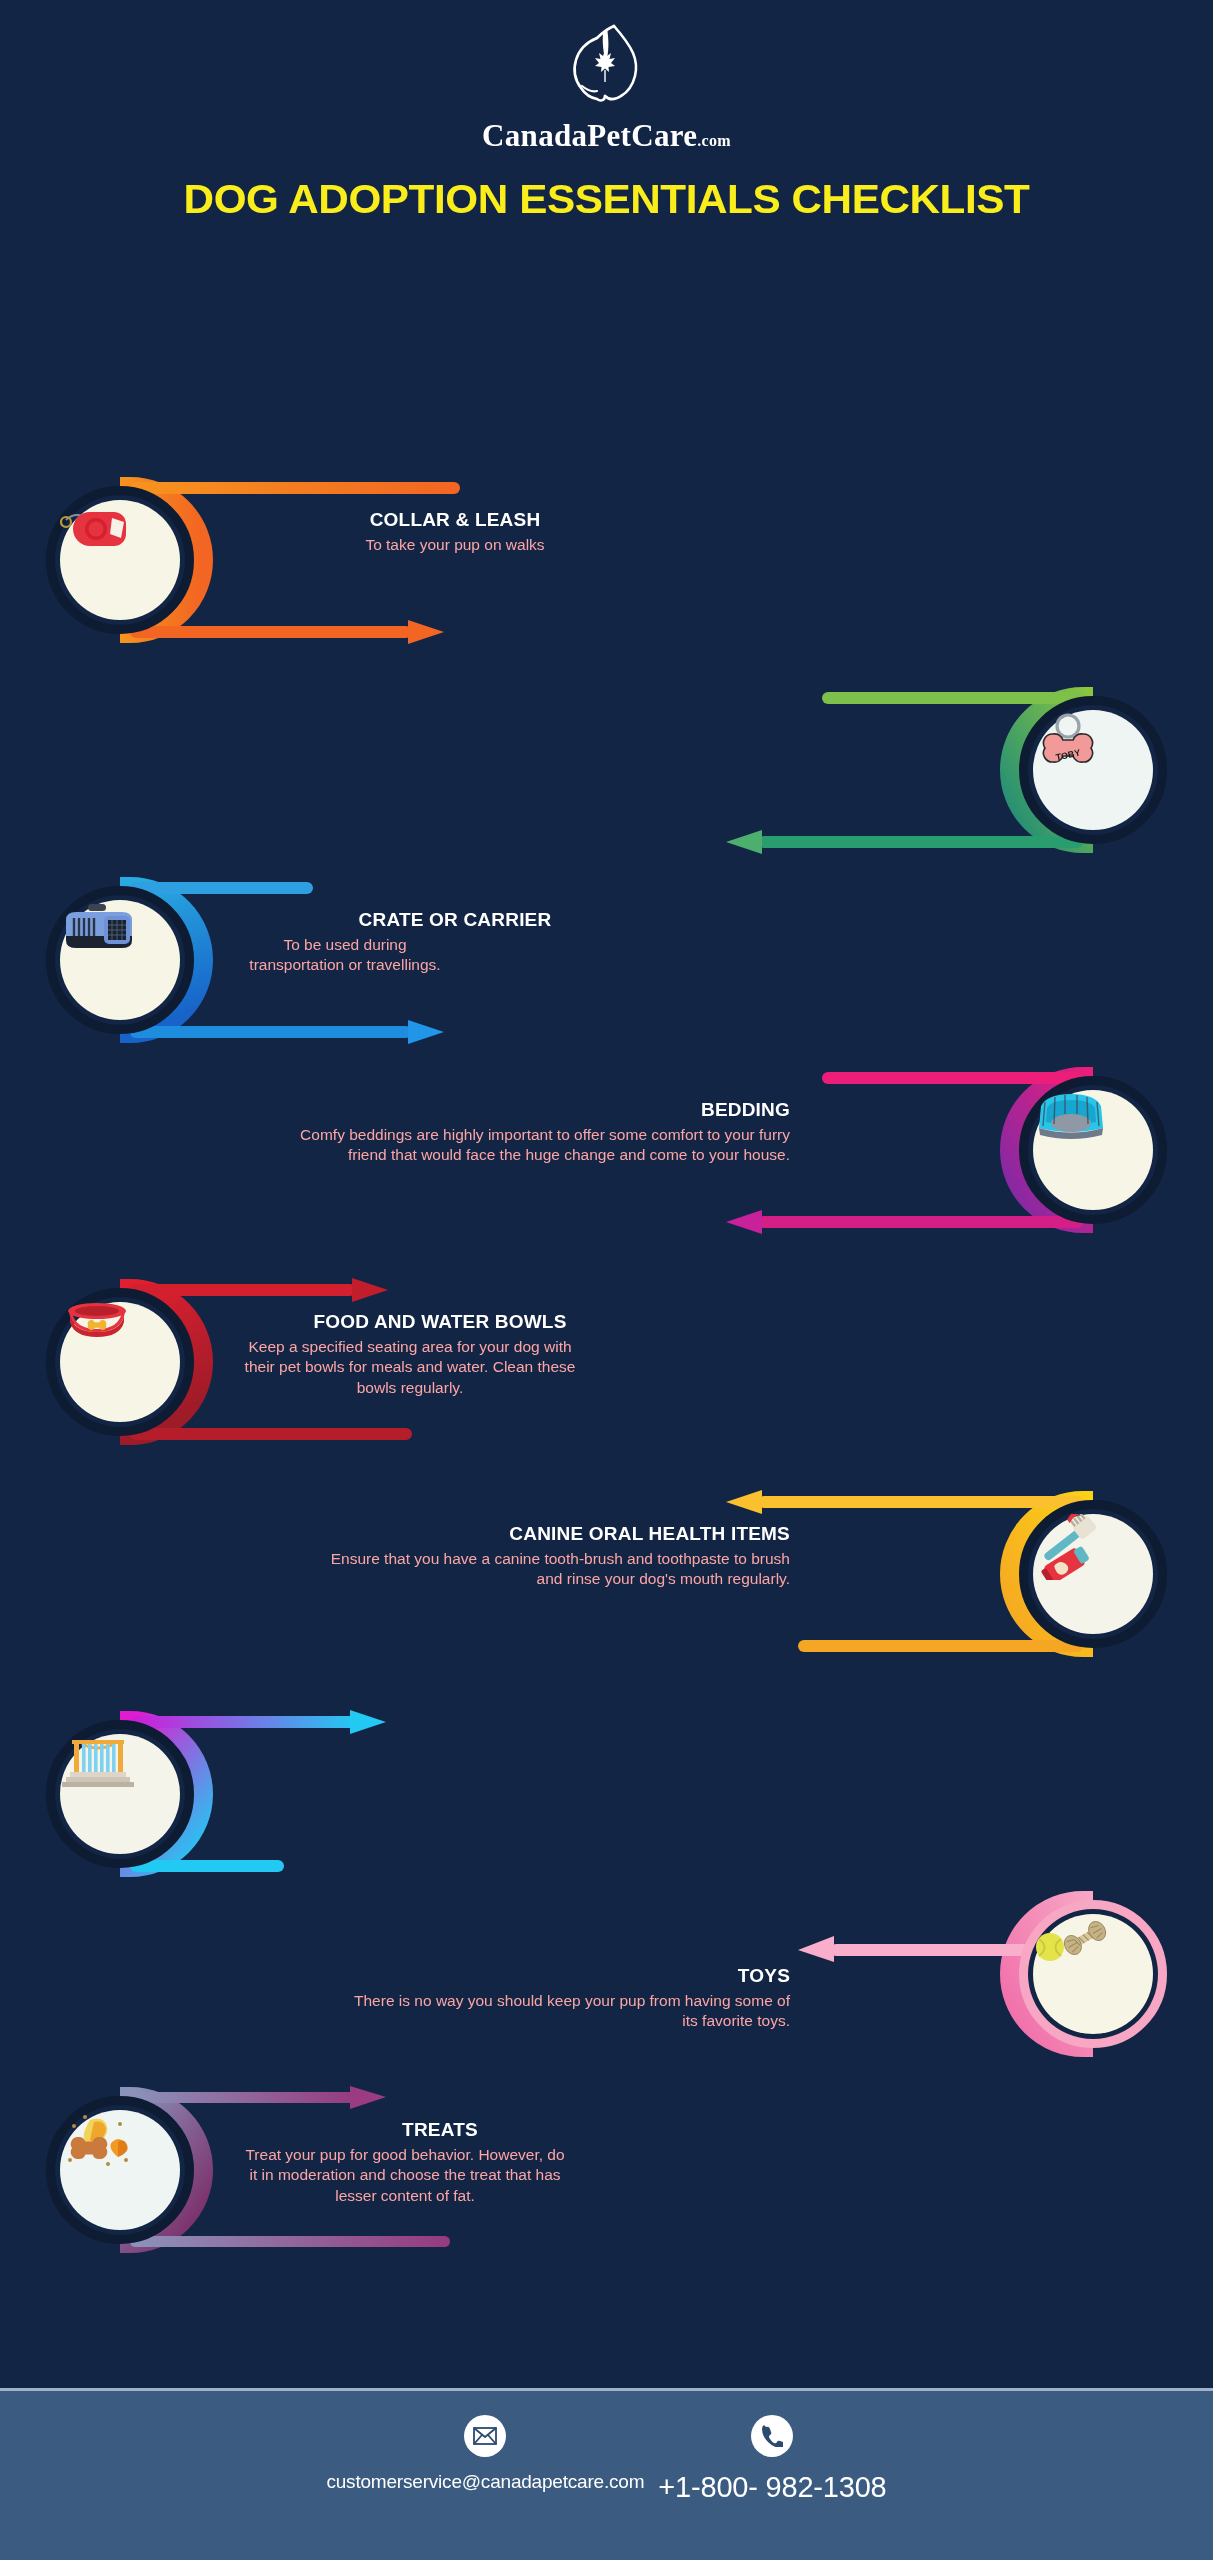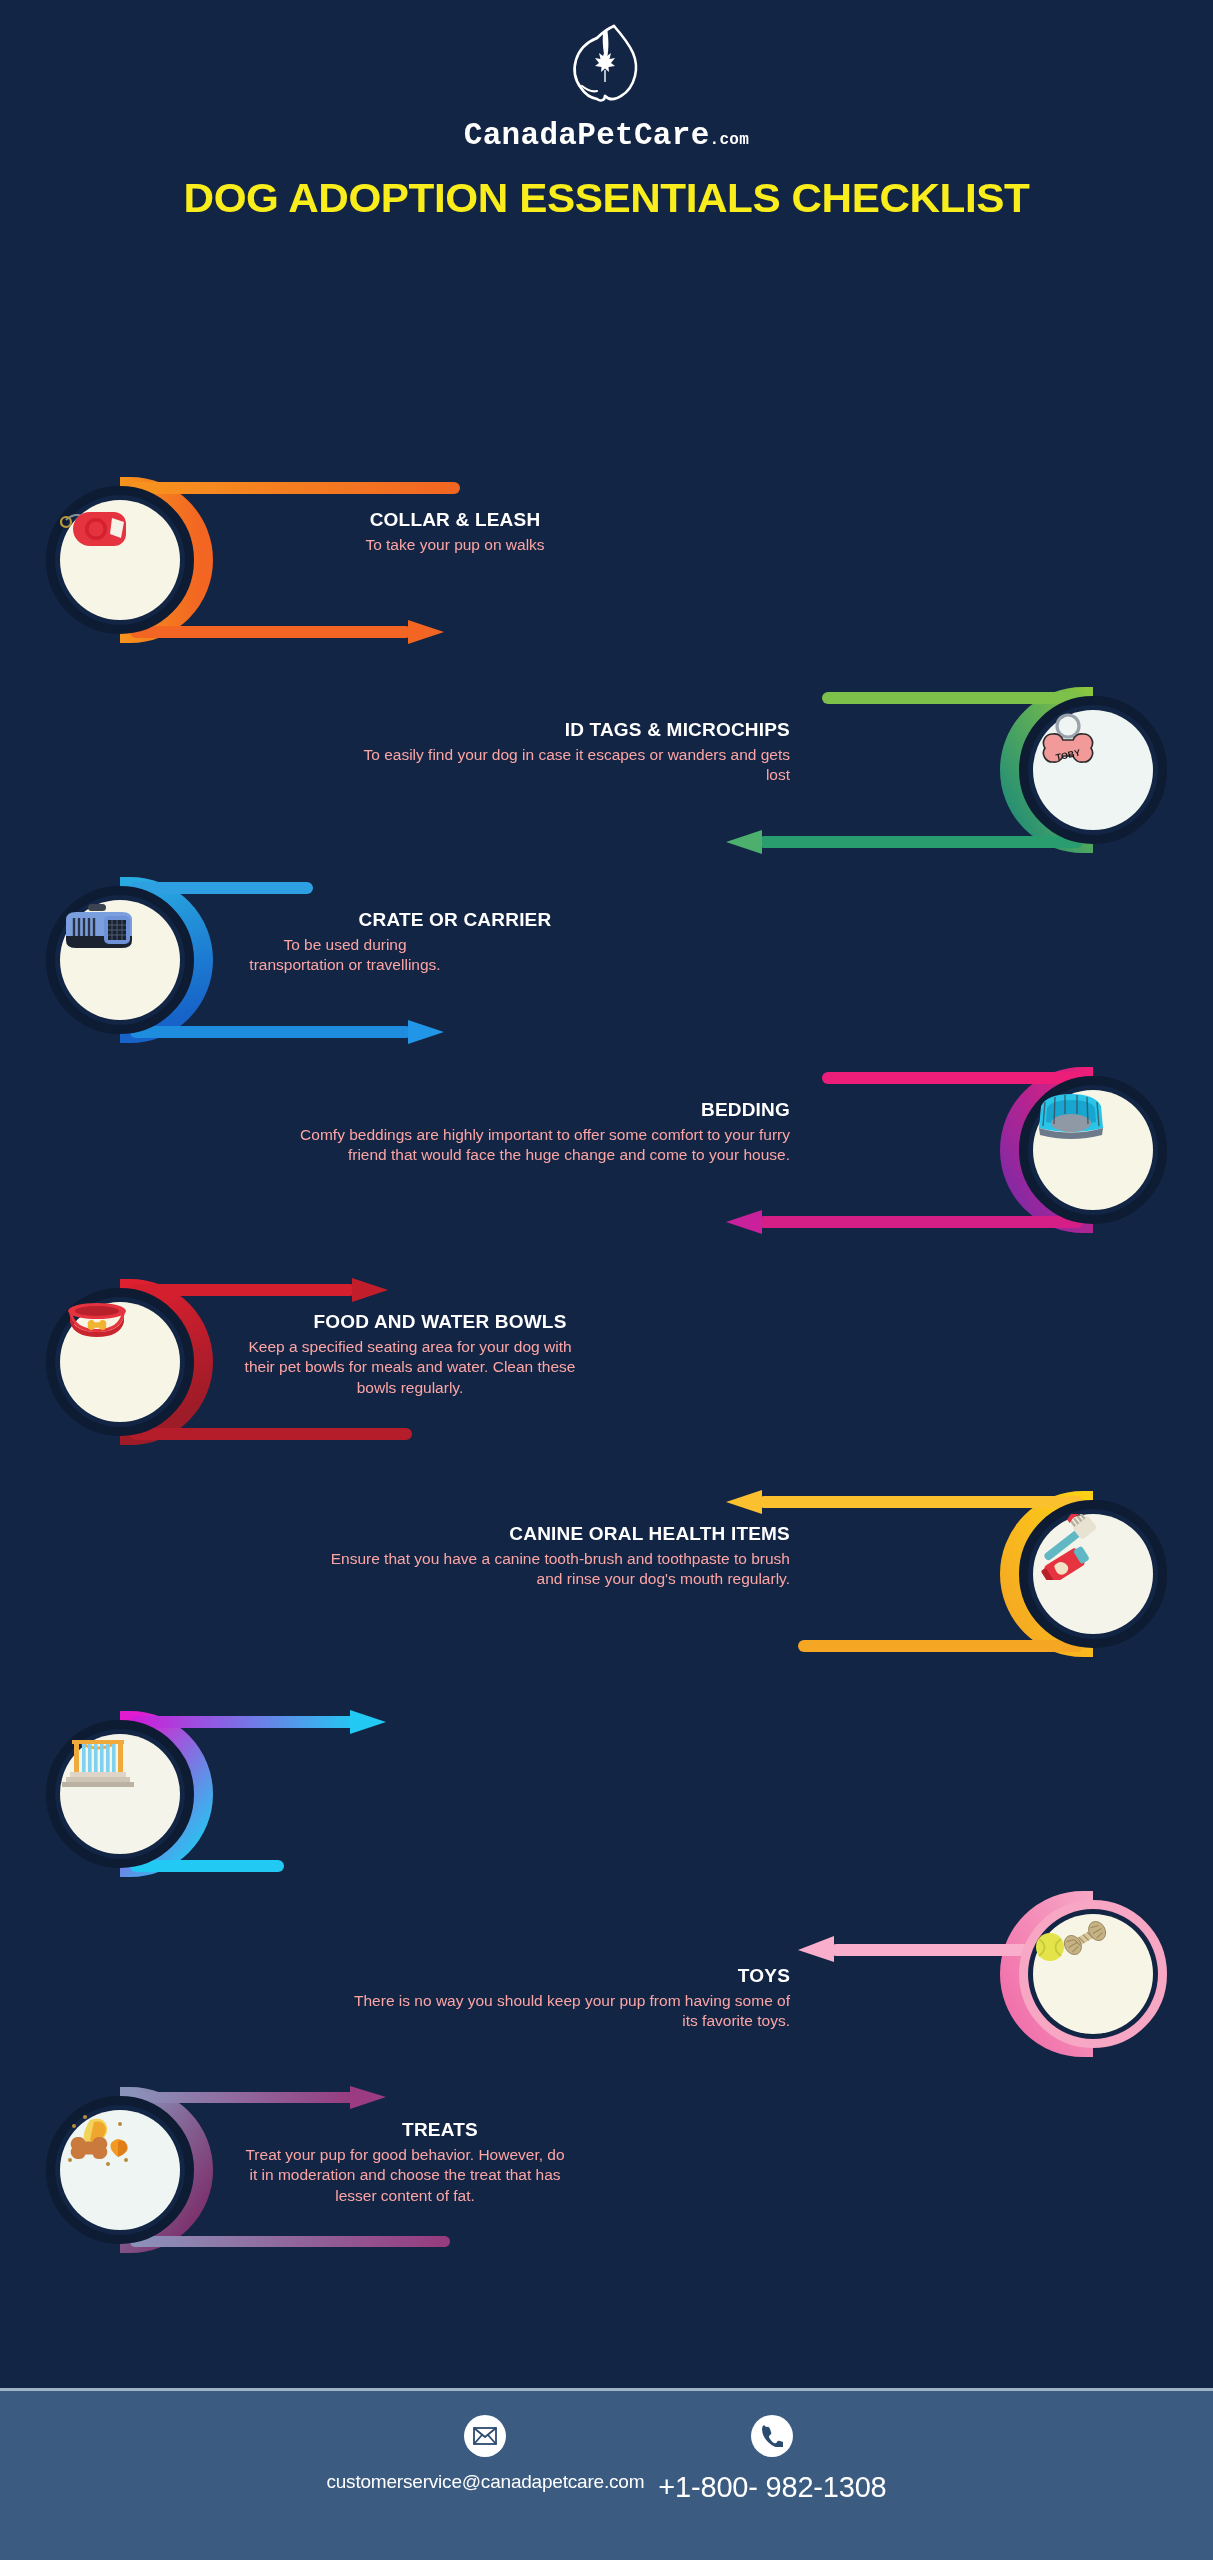--- a/index.html
+++ b/index.html
@@ -13,21 +13,21 @@
   }
   .page { position:absolute; inset:0; background:#132544; }
 
   
   .header { position:absolute; top:0; left:0; width:1213px; text-align:center; }
   .logo-wrap { padding-top:22px; display:flex; justify-content:center; }
   .logo-svg { display:block; }
   .brand {
     margin-top:4px;
     color:#ffffff;
-    font-family:Liberation Mono, monospace;
+    font-family:Liberation Serif, serif;
     font-weight:bold;
     font-size:31px;
     letter-spacing:.3px;
   }
   .brand .tld { font-size:16px; }
   .main-title {
     margin-top:22px;
     color:#faed1c;
     font-size:41px;
     font-weight:bold;
@@ -169,24 +169,20 @@
       <svg width="180" height="180">
         <circle cx="90" cy="90" r="67" fill="none" stroke="#0d1b33" stroke-width="14"></circle>
       </svg>
       <div class="disc coolwhite">
         <svg width="70" height="62" viewBox="0 0 70 62">
           <circle cx="35" cy="16" r="11" fill="none" stroke="#9aa3ab" stroke-width="3.2"></circle>
           <path d="M12 38 a9 9 0 0 1 8 -14 a9 9 0 0 1 10 6 h10 a9 9 0 0 1 10 -6 a9 9 0 0 1 8 14 a9 9 0 0 1 -8 14 a9 9 0 0 1 -10 -6 h-10 a9 9 0 0 1 -10 6 a9 9 0 0 1 -8 -14 z" fill="#f29a9a" stroke="#2b2b2b" stroke-width="1.6"></path>
           <text x="35" y="48" font-family="Liberation Sans, sans-serif" font-size="9" font-weight="bold" fill="#1a1a1a" text-anchor="middle" transform="rotate(-12 35 45)">TOBY</text>
         </svg>
       </div>
-    </div>
-    <div class="text right" style="left:350px; width:440px;">
-      <div class="item-title">ID TAGS &amp; MICROCHIPS</div>
-      <div class="item-desc">To easily find your dog in case it escapes or wanders and gets lost</div>
     </div>
   </div>
 
   <div class="item" style="top:870px;">
     <svg class="conn" width="1213" height="200">
       <defs>
           <linearGradient id="g3" x1="0" y1="0" x2="0.2" y2="1">
         <stop offset="0%" stop-color="#29abe2"></stop>
             <stop offset="100%" stop-color="#1763c9"></stop>
           </linearGradient>

